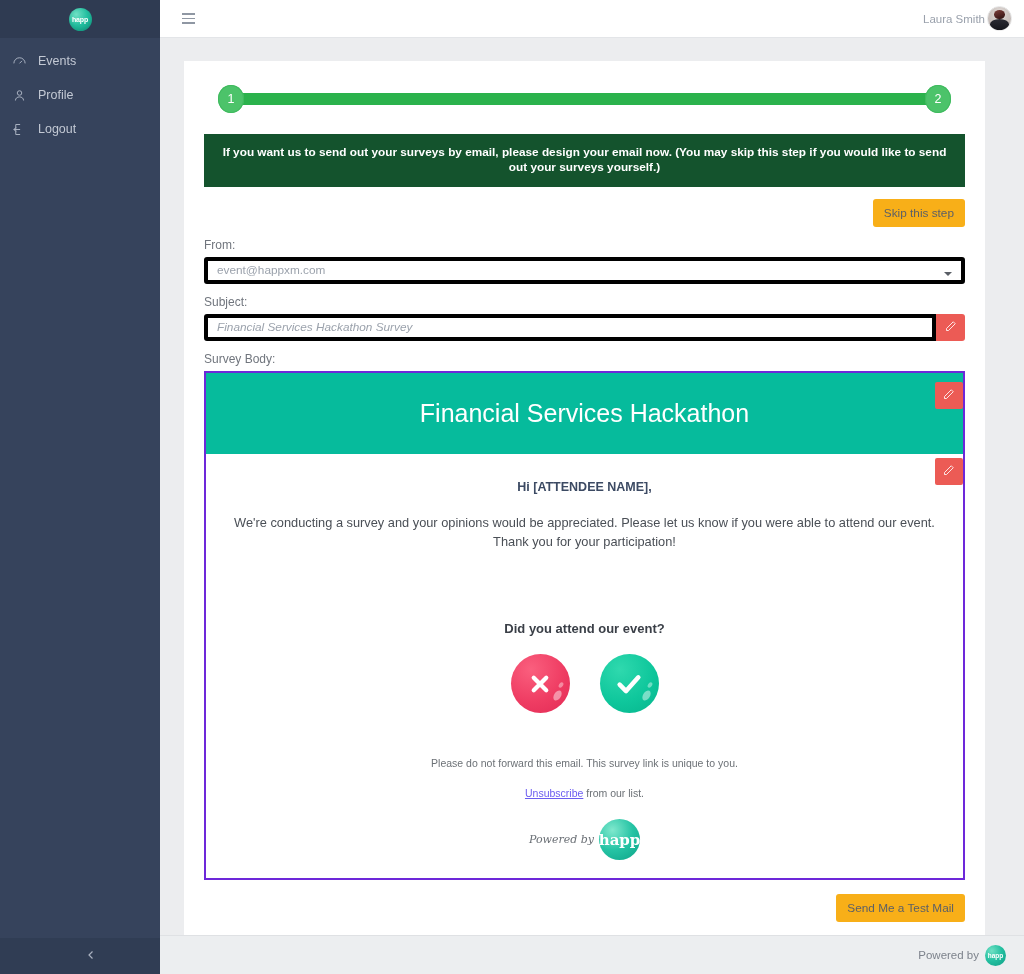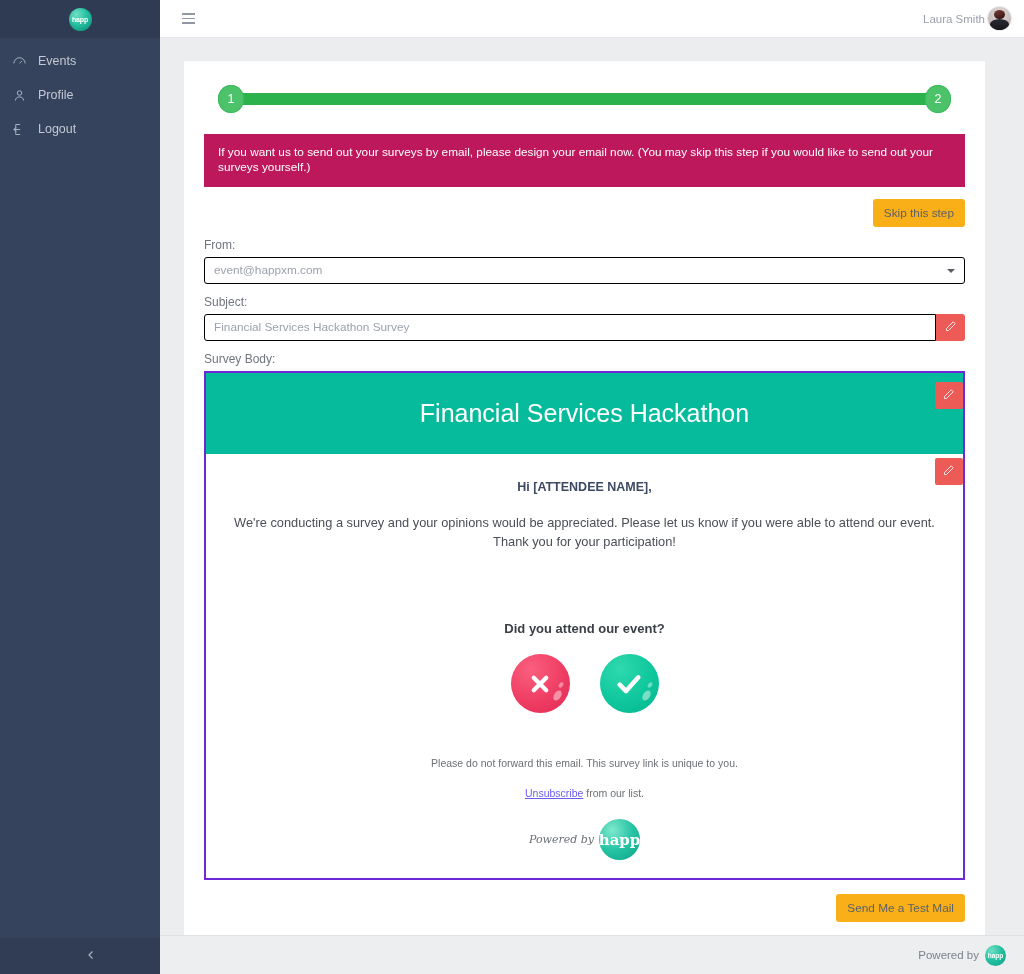--- a/index.html
+++ b/index.html
@@ -114,26 +114,27 @@
     color: #ffffff; font-size: 12.5px;
     box-shadow: 0 0 0 1px #3fba5e inset;
     cursor: pointer;
   }
   .step-dot.first { left: 0; }
   .step-dot.last { right: 0; }
 
   
   .banner {
     margin-top: 21px;
-    background: #be185d;
+    background: #14532d;
     color: #ffffff;
     font-size: 11.8px;
     padding: 11px 14px;
-    text-align: left;
+    text-align: center;
     line-height: 1.3;
+    font-weight: bold;
   }
 
   
   .btn {
     border: none; cursor: pointer;
     font-family: "Liberation Sans", sans-serif;
     border-radius: 3px;
   }
   .btn-orange {
     background: #f8af18; color: #5d6066;
@@ -149,36 +150,36 @@
   }
   .row-right { display: flex; justify-content: flex-end; margin-top: 12px; }
 
   
   .field-label {
     font-size: 12px; color: #70757d;
     margin-top: 11px; margin-bottom: 5px;
   }
   .select-box, .text-box {
     width: 100%; height: 27px;
-    border: 1px solid #000000; border-radius: 3px;
+    border: 4px solid #000000; border-radius: 3px;
     background: #ffffff;
     font-size: 11.8px; color: #9ba2ac;
     padding: 0 9px;
     display: flex; align-items: center;
     font-family: "Liberation Sans", sans-serif;
     position: relative;
   }
   .select-box::after {
     content: ''; position: absolute; right: 9px; top: 11px;
     width: 0; height: 0;
     border-left: 4px solid transparent;
     border-right: 4px solid transparent;
     border-top: 4px solid #5a5f66;
   }
-  .subject-row { display: flex; align-items: stretch; gap: 0; }
+  .subject-row { display: flex; align-items: stretch; gap: 0; font-style: italic; }
   .subject-row .text-box { border-radius: 3px 0 0 3px; }
   .pencil-btn {
     width: 29px; flex-shrink: 0;
     background: #ec5b55; border: none;
     border-radius: 0 3px 3px 0;
     display: flex; align-items: center; justify-content: center;
     cursor: pointer; color: #ffffff;
   }
 
   

